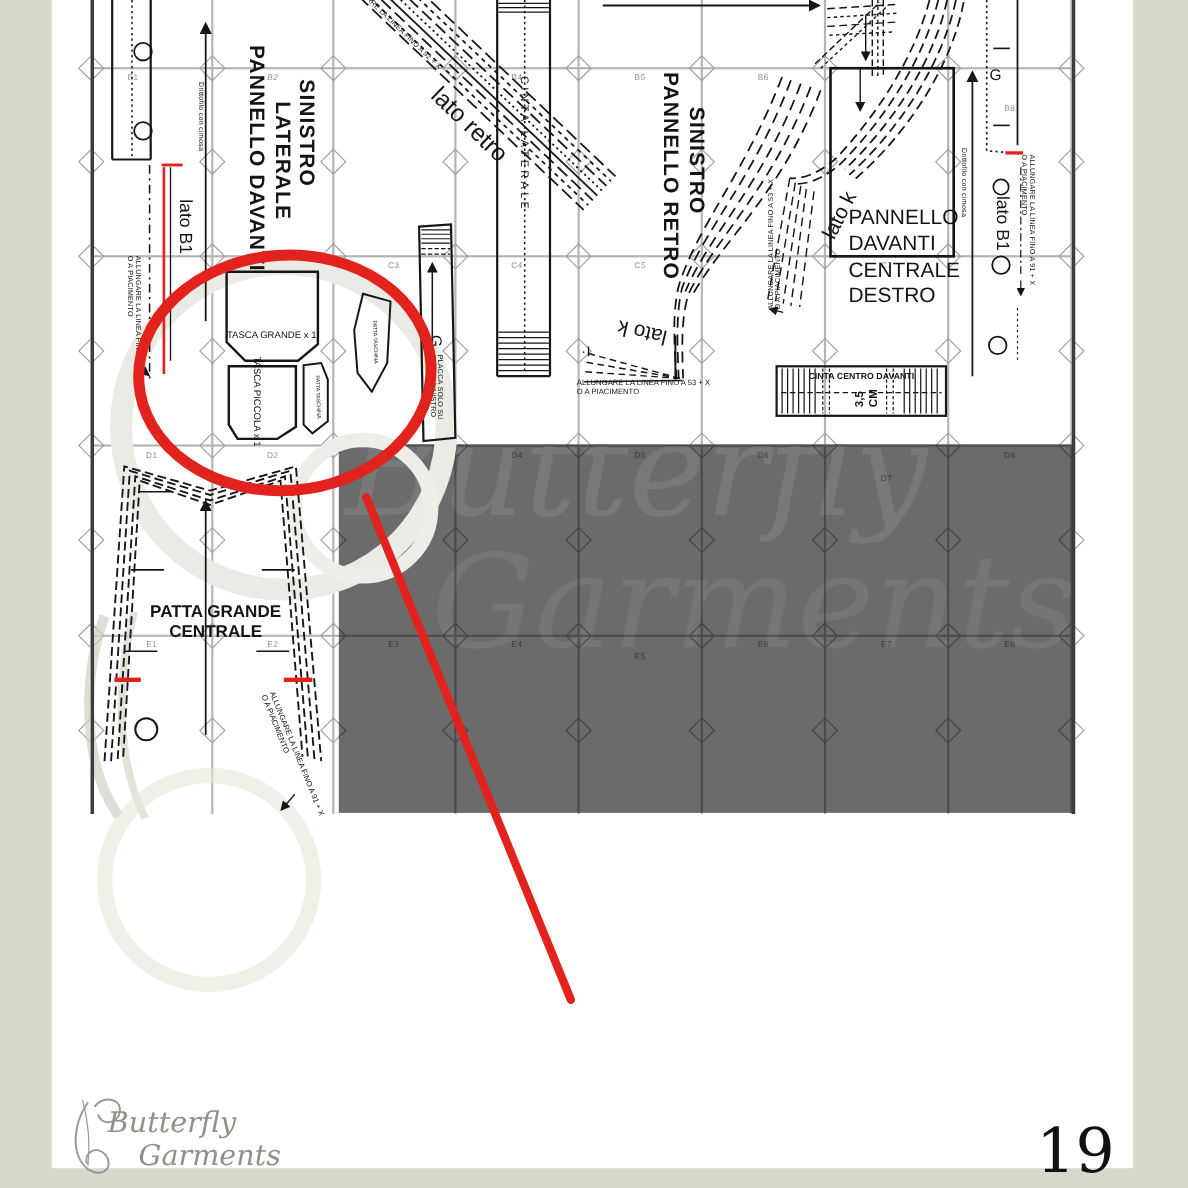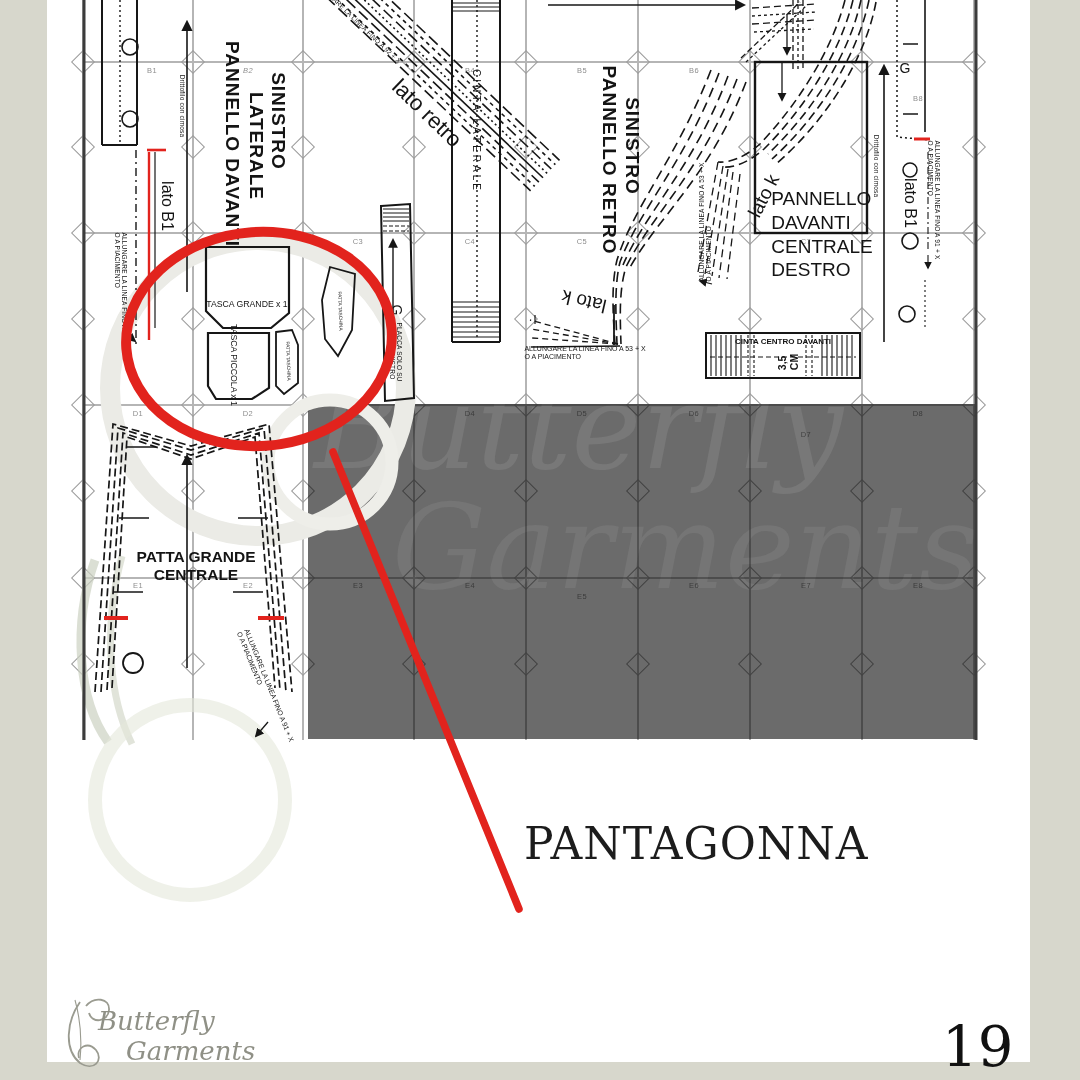--- a/index.html
+++ b/index.html
@@ -127,21 +127,21 @@
       <div class="diamond" style="left: 862px; top: 578px;"></div>
       <div class="diamond" style="left: 862px; top: 664px;"></div>
       <div class="diamond" style="left: 974px; top: 62px;"></div>
       <div class="diamond" style="left: 974px; top: 147px;"></div>
       <div class="diamond" style="left: 974px; top: 233px;"></div>
       <div class="diamond" style="left: 974px; top: 319px;"></div>
       <div class="diamond" style="left: 974px; top: 405px;"></div>
       <div class="diamond" style="left: 974px; top: 491px;"></div>
       <div class="diamond" style="left: 974px; top: 578px;"></div>
       <div class="diamond" style="left: 974px; top: 664px;"></div>
-      <div class="glabel" style="left: 152px; top: 66px;">B1</div>
+      <div class="glabel" style="left: 121px; top: 66px;">B1</div>
       <div class="glabel" style="left: 248px; top: 66px; font-style: italic;">B2</div>
       <div class="glabel" style="left: 470px; top: 66px;">B4</div>
       <div class="glabel" style="left: 582px; top: 66px;">B5</div>
       <div class="glabel" style="left: 694px; top: 66px;">B6</div>
       <div class="glabel" style="left: 918px; top: 66px; margin-top: 28px;">B8</div>
       <div class="glabel" style="left: 248px; top: 237px;">C2</div>
       <div class="glabel" style="left: 358px; top: 237px;">C3</div>
       <div class="glabel" style="left: 470px; top: 237px;">C4</div>
       <div class="glabel" style="left: 582px; top: 237px;">C5</div>
       <div class="glabel" style="left: 806px; top: 237px;">C7</div>
@@ -374,19 +374,18 @@
       <path d="M147,150 H166" stroke-width="2.6"></path>
       <path d="M149,152 V340" stroke-width="2.4"></path>
       <path d="M914,139 H930" stroke-width="3"></path>
       <path d="M104,618 H128" stroke-width="4"></path>
       <path d="M258,618 H284" stroke-width="4"></path>
       <ellipse cx="259" cy="339" rx="133" ry="107" stroke-width="10" transform="rotate(-4 259 339)"></ellipse>
       <line x1="333" y1="452" x2="519" y2="909" stroke-width="7.5" stroke-linecap="round"></line>
     </g>
   </svg>
 
-  <div class="caption-title">PANTAGONNA</div>
 
   <div class="logo-text logo1">Butterfly</div>
   <div class="logo-text logo2">Garments</div>
   <div class="page-number">19</div>
 
 </div>
 
 </body></html>

